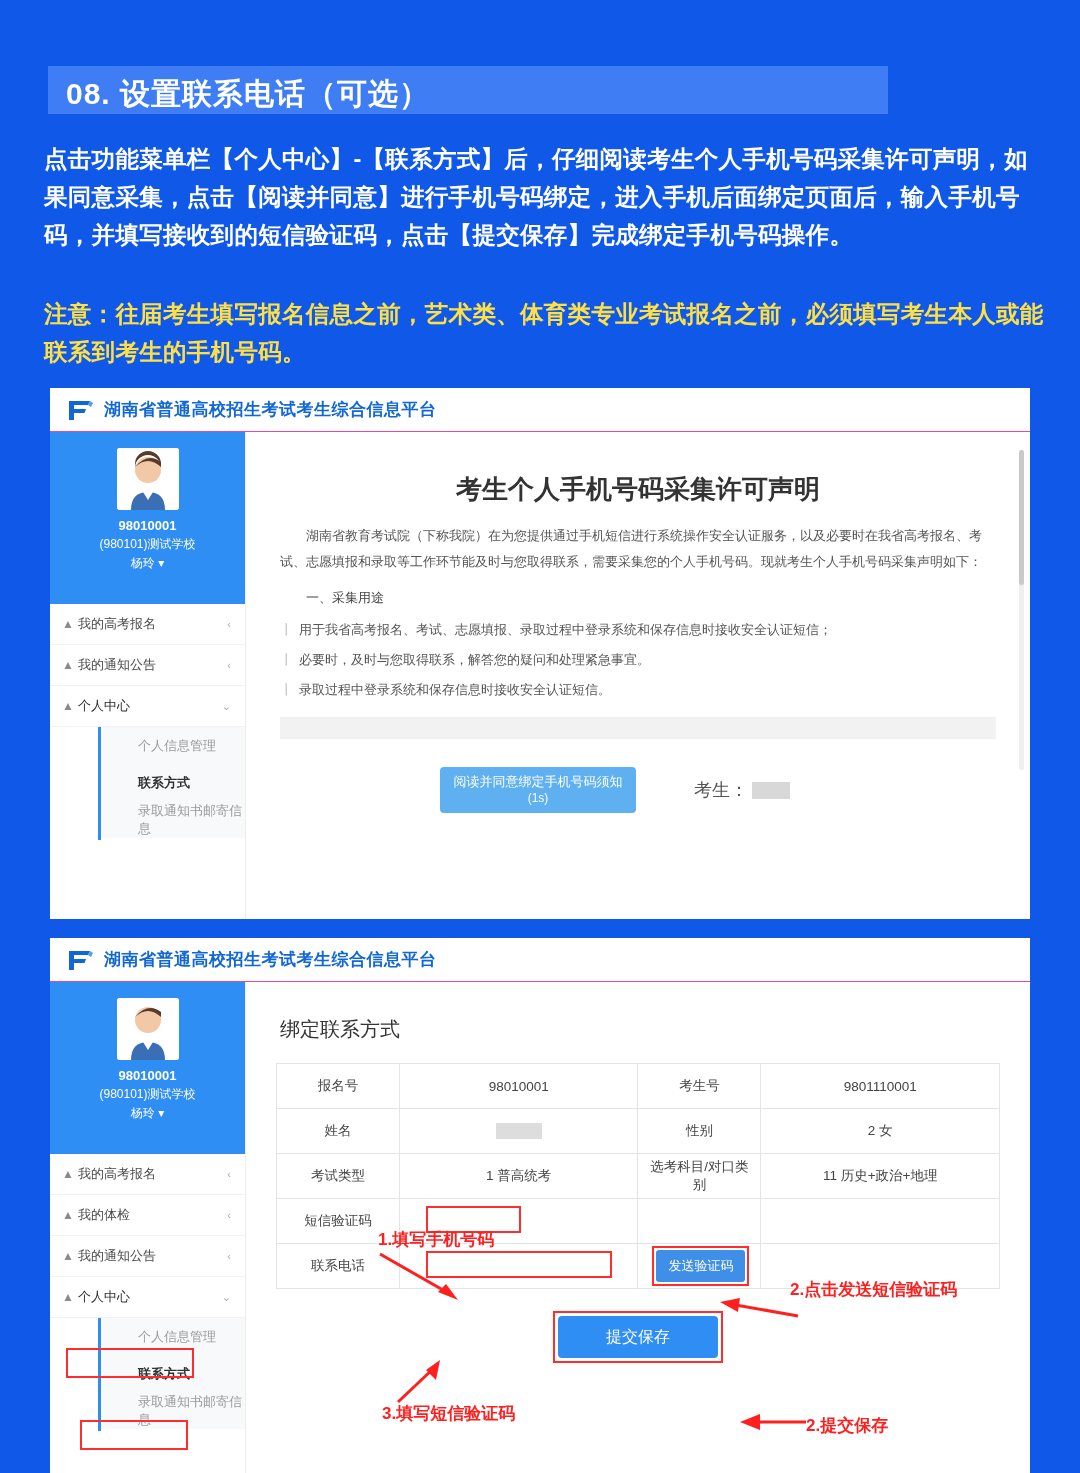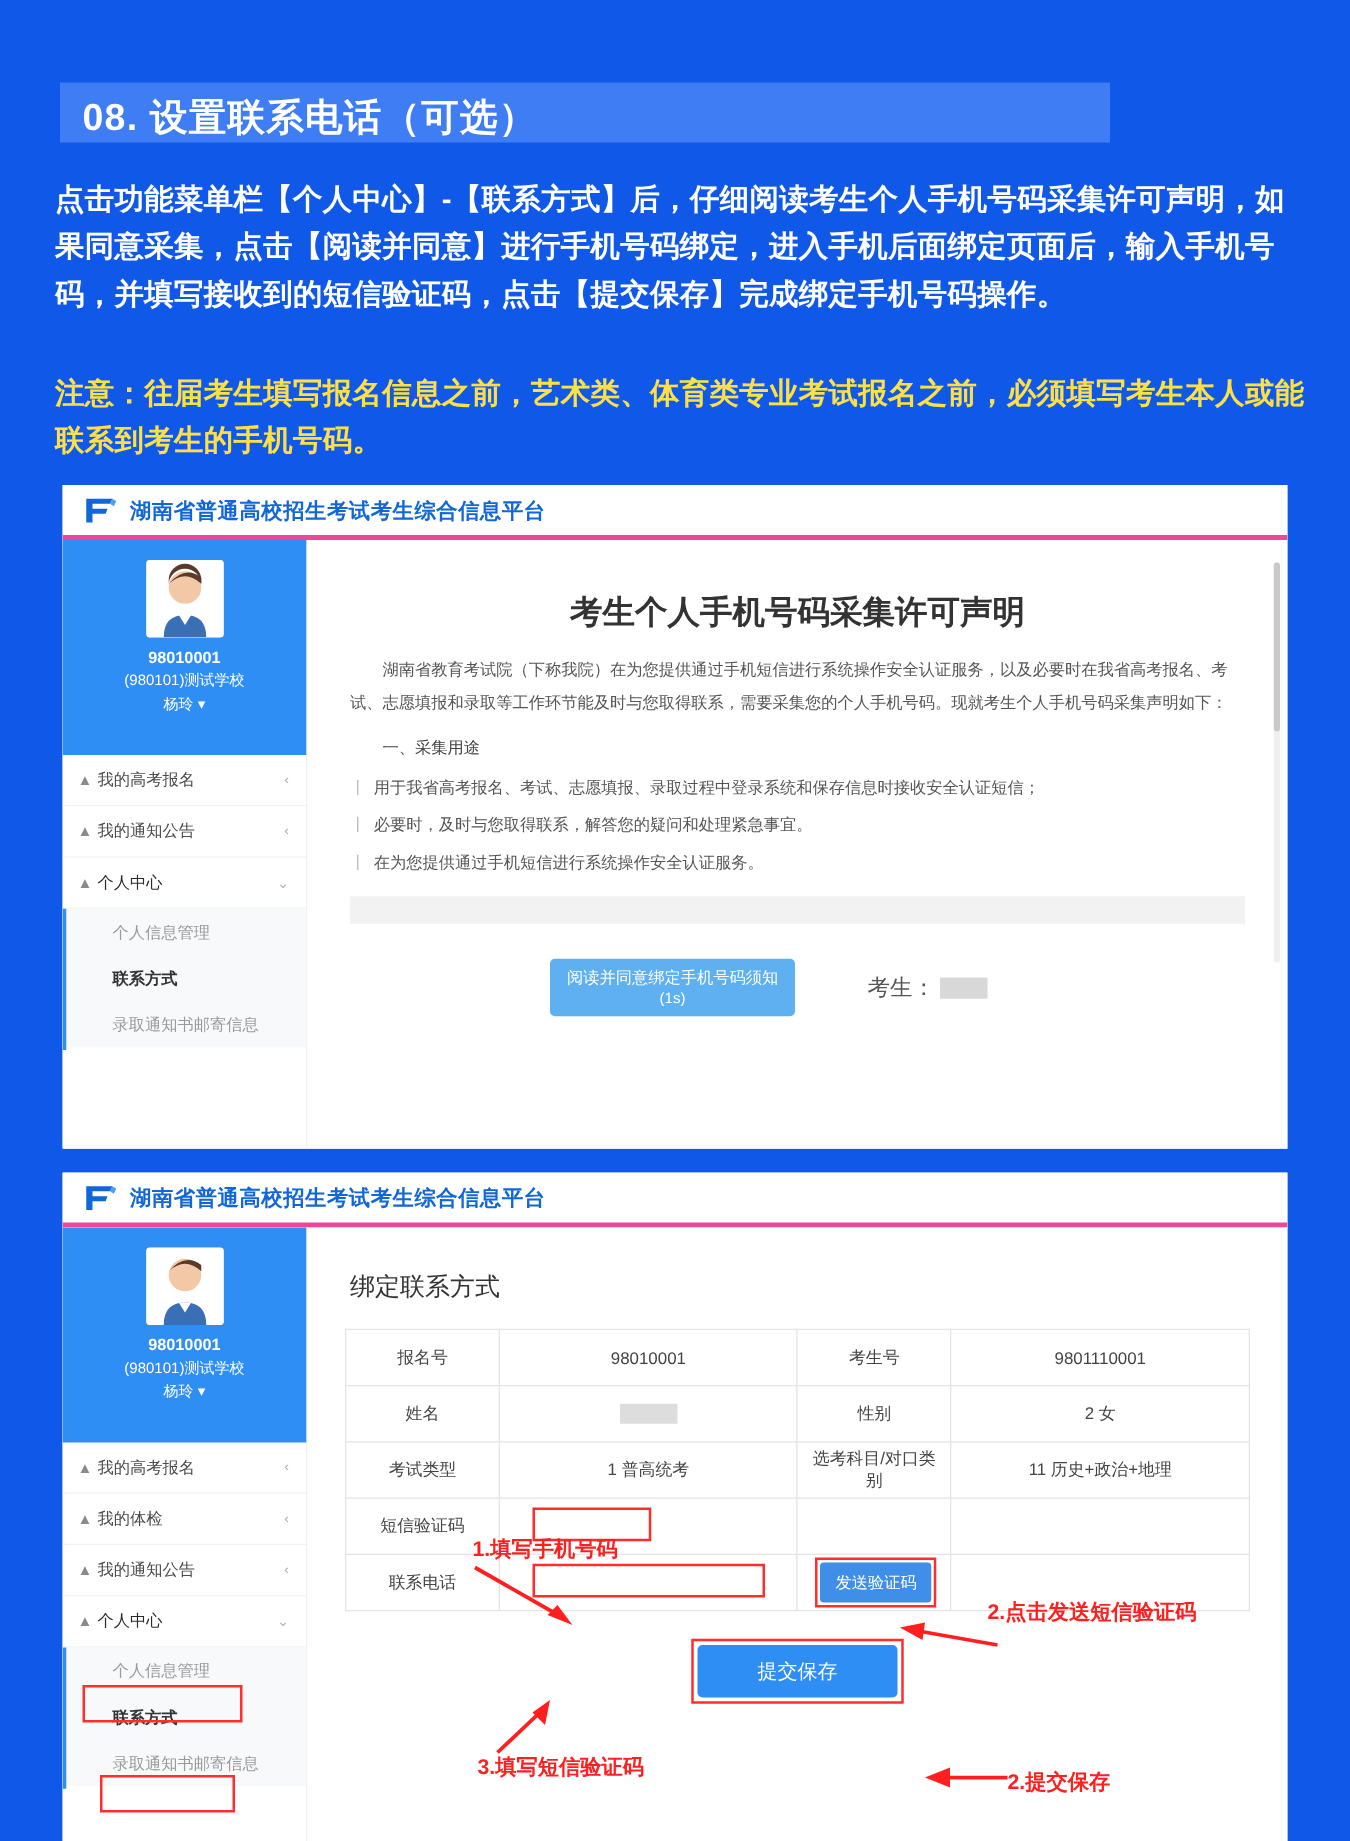--- a/index.html
+++ b/index.html
@@ -39,21 +39,21 @@
   .card {
     position: absolute;
     background: #ffffff;
     overflow: hidden;
   }
   #card1 { left: 50px; top: 388px; width: 980px; height: 531px; }
   #card2 { left: 50px; top: 938px; width: 980px; height: 535px; }
 
   .app-header {
     height: 44px; background: #ffffff;
-    border-bottom: 4px solid #ec4899;
+    border-bottom: 1px solid #ec4899;
     display: flex; align-items: center; padding-left: 16px;
   }
   .logo-mark {
     width: 28px; height: 26px; margin-right: 10px;
     position: relative; flex: none;
   }
   .logo-mark svg { display:block; }
   .app-title {
     font-size: 17px; font-weight: bold; color: #1167d6;
     letter-spacing: 0.5px;
@@ -86,21 +86,21 @@
   .menu-item {
     height: 41px; display: flex; align-items: center;
     padding: 0 14px 0 12px; font-size: 13px; color: #4a4a4a;
     border-bottom: 1px solid #f2f2f2;
     position: relative;
   }
   .menu-item .mi-ico { width: 16px; font-size: 12px; color: #8a8a8a; }
   .menu-item .mi-label { flex: 1; }
   .menu-item .mi-arrow { font-size: 11px; color: #aaa; }
   .menu-item.active .mi-label { color: #2b2b2b; }
-  .submenu { background: #f7f9fb; }
+  .submenu { background: #f7f9fb; margin-left: 48px; }
   .submenu .sub-item {
     height: 37px; display: flex; align-items: center;
     padding-left: 40px; font-size: 13px; color: #9a9a9a;
   }
   .submenu .sub-item.sel { color: #333; font-weight: bold; }
   .sub-bar {
     position: absolute; left: 0; width: 3px; background: #2f8ef4;
   }
 
   .content { flex: 1; background: #fff; position: relative; }
@@ -264,21 +264,21 @@
           <div class="decl-title">考生个人手机号码采集许可声明</div>
           <div class="decl-p">湖南省教育考试院（下称我院）在为您提供通过手机短信进行系统操作安全认证服务，以及必要时在我省高考报名、考试、志愿填报和录取等工作环节能及时与您取得联系，需要采集您的个人手机号码。现就考生个人手机号码采集声明如下：</div>
           <div class="decl-sec">一、采集用途</div>
           <div class="decl-li">
             <span class="bar">丨</span><span>用于我省高考报名、考试、志愿填报、录取过程中登录系统和保存信息时接收安全认证短信；</span>
           </div>
           <div class="decl-li">
             <span class="bar">丨</span><span>必要时，及时与您取得联系，解答您的疑问和处理紧急事宜。</span>
           </div>
           <div class="decl-li">
-            <span class="bar">丨</span><span>在为您提供通过手机短信进行系统操作安全认证服务。</span>
+            <span class="bar">丨</span><span>录取过程中登录系统和保存信息时接收安全认证短信。</span>
           </div>
           <div class="grey-strip"></div>
 
           <div class="agree-row">
             <button class="agree-btn">
               <span>阅读并同意绑定手机号码须知</span>
               <span class="sec">(1s)</span>
             </button>
             <div class="exam-label">
               <span>考生：</span>

